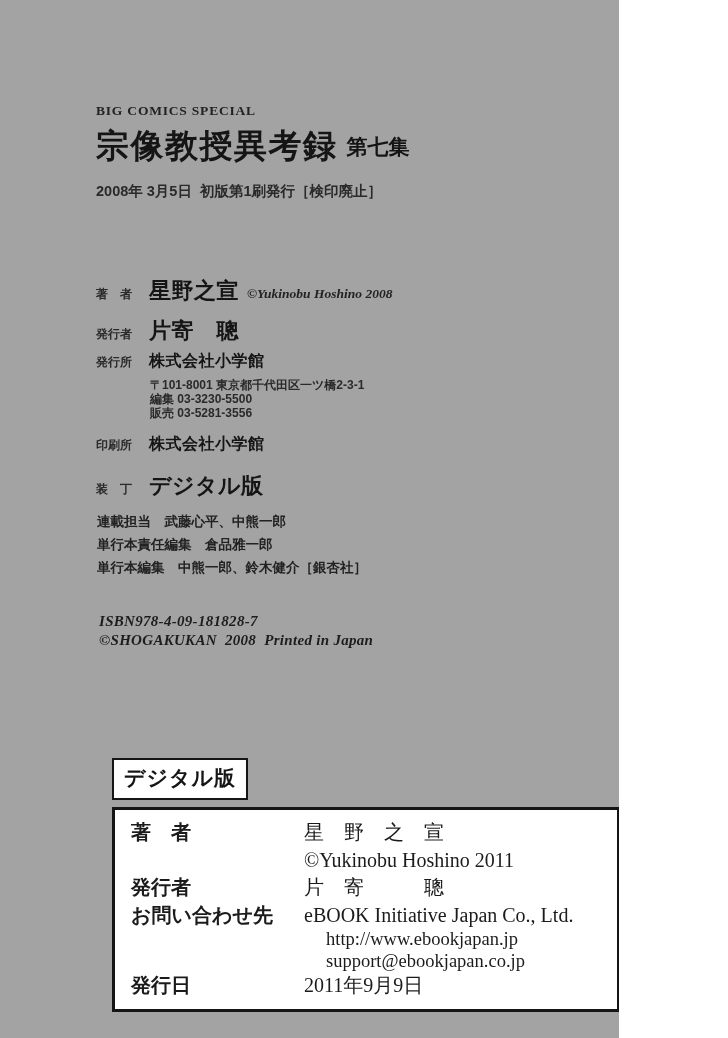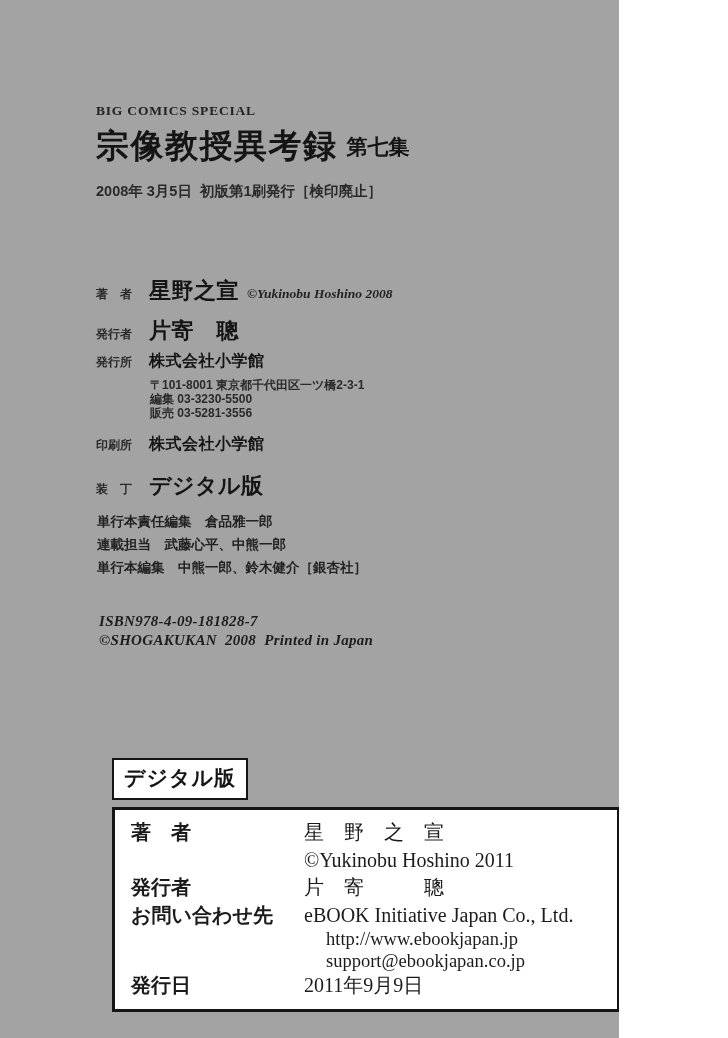--- a/index.html
+++ b/index.html
@@ -147,22 +147,22 @@
     <span class="lbl">印刷所</span>
     <span class="val mid">株式会社小学館</span>
   </div>
 
   <div class="crow row-design">
     <span class="lbl">装　丁</span>
     <span class="val">デジタル版</span>
   </div>
 
   <div class="staff-block">
+    <div>連載担当　武藤心平、中熊一郎</div>
     <div>単行本責任編集　倉品雅一郎</div>
-    <div>連載担当　武藤心平、中熊一郎</div>
     <div>単行本編集　中熊一郎、鈴木健介［銀杏社］</div>
   </div>
 
   <div class="isbn-block">
     <div>ISBN978-4-09-181828-7</div>
     <div class="pre">©SHOGAKUKAN  2008  Printed in Japan</div>
   </div>
 
   <div class="digital-badge">デジタル版</div>
 

